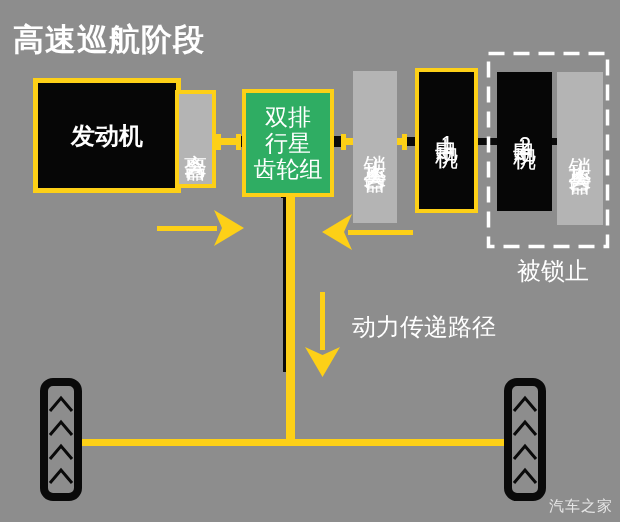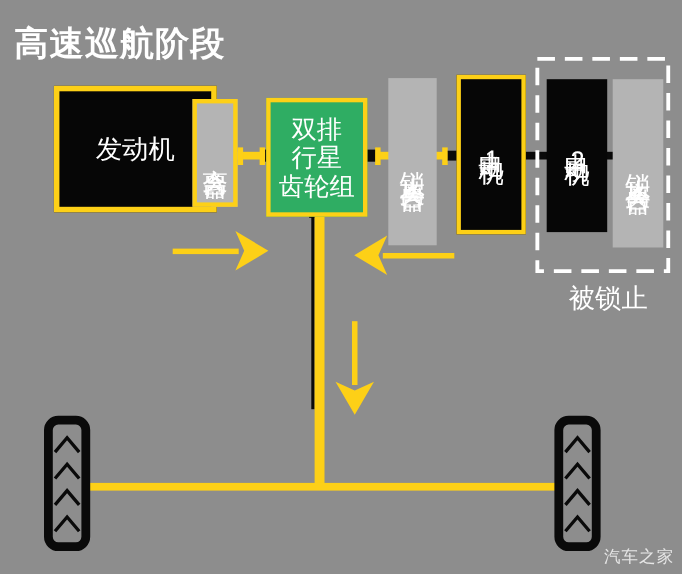--- a/index.html
+++ b/index.html
@@ -26,21 +26,21 @@
   .green-box{background:var(--box-green);}
   .vtext{
     writing-mode:vertical-rl;text-orientation:upright;
     letter-spacing:4px;font-size:23px;line-height:1;
   }
   .htext{font-size:24px;}
   #page-title{
     left:13px;top:19px;z-index:2;color:var(--text-white);
     font-size:31px;font-weight:bold;letter-spacing:1px;font-family:Liberation Mono, monospace;
   }
-  #engine-box{left:49px;top:78px;width:148px;height:115px;}
+  #engine-box{left:33px;top:78px;width:148px;height:115px;font-weight:bold;}
   #clutch-box{left:175px;top:90px;width:41px;height:98px;border-width:4px;}
   #clutch-box .vtext{letter-spacing:3px;}
   #planetary-box{left:242px;top:89px;width:92px;height:108px;border-width:4px;
     text-align:center;font-size:23px;line-height:26px;}
   #lockup1-box{left:353px;top:71px;width:44px;height:152px;}
   #motor1-box{left:415px;top:68px;width:63px;height:145px;border-width:4px;}
   #motor2-box{left:497px;top:72px;width:55px;height:139px;}
   #lockup2-box{left:557px;top:72px;width:46px;height:153px;}
   #locked-label{left:517px;top:255px;z-index:2;color:var(--text-white);font-size:24px;}
   #power-path-label{left:352px;top:311px;z-index:2;color:var(--text-white);font-size:24px;}
@@ -145,16 +145,17 @@
   <div id="motor2-box" class="abs box black-box">
     <span class="vtext">电动机2</span>
   </div>
 
   <div id="lockup2-box" class="abs box gray-box">
     <span class="vtext">锁止离合器</span>
   </div>
 
   <div id="locked-label" class="abs">被锁止</div>
 
+  <div id="power-path-label" class="abs">动力传递路径</div>
 
   <div id="watermark" class="abs">汽车之家</div>
 
 </div>
 
 </body></html>

